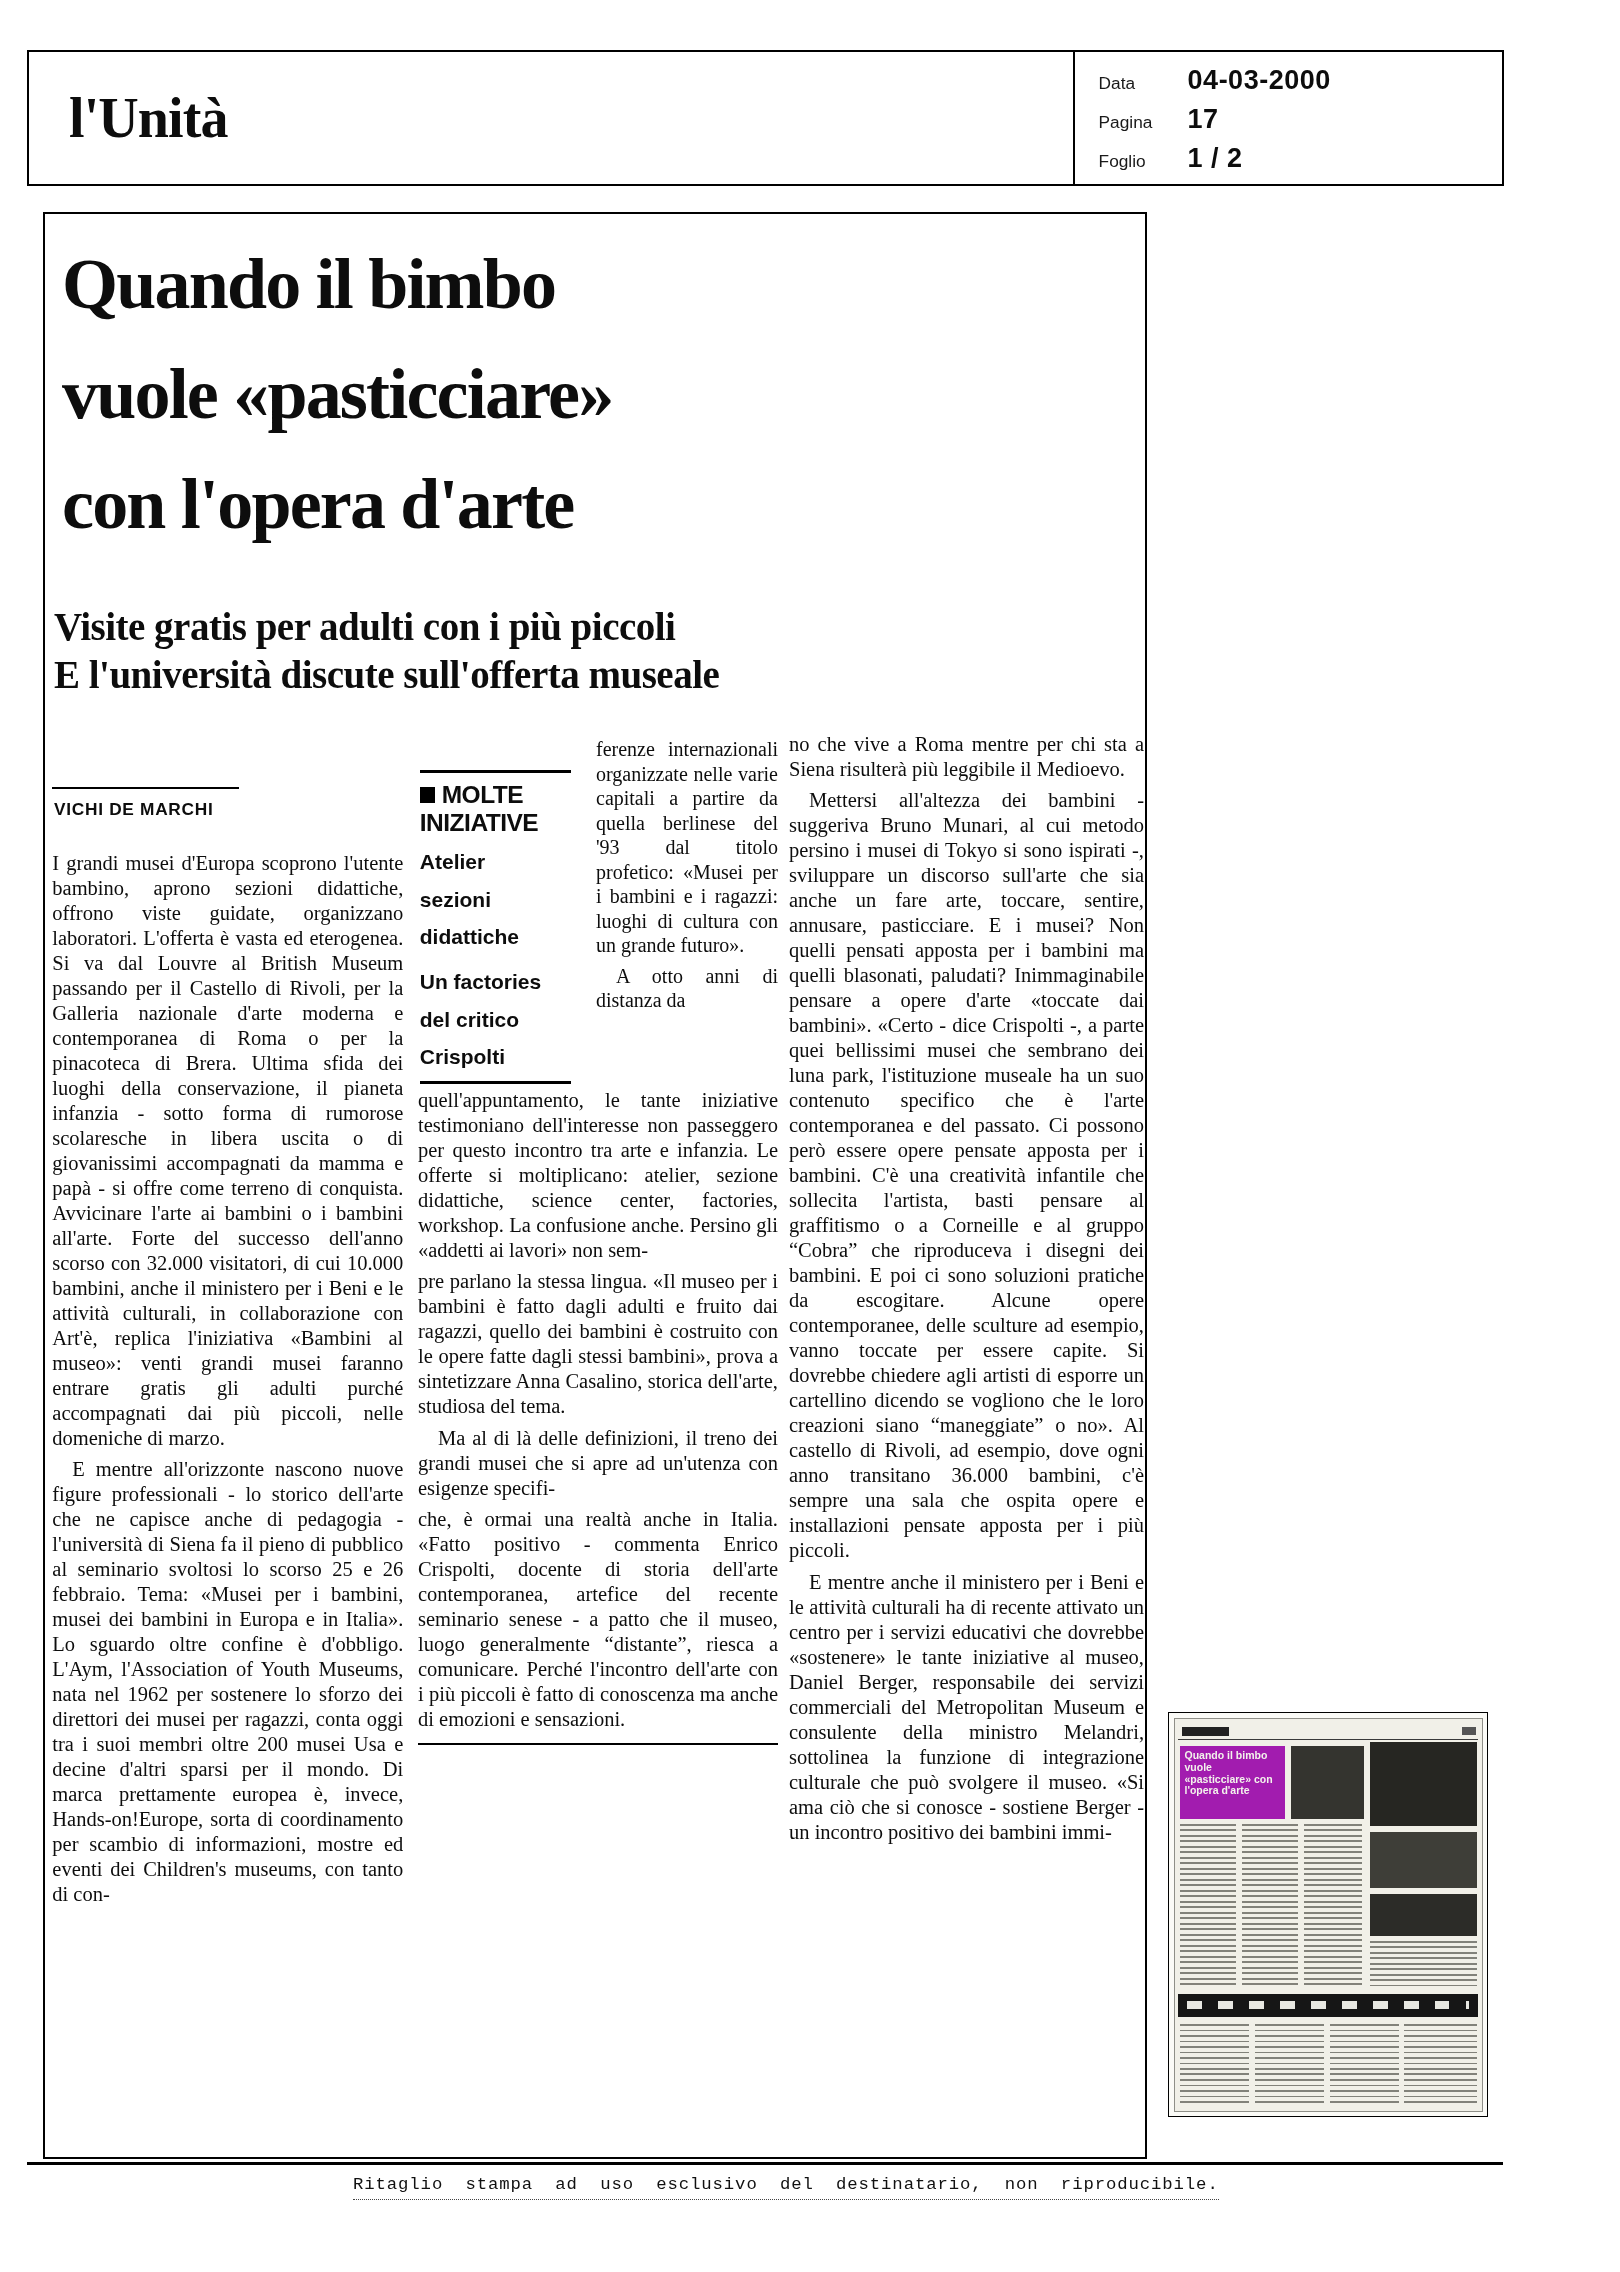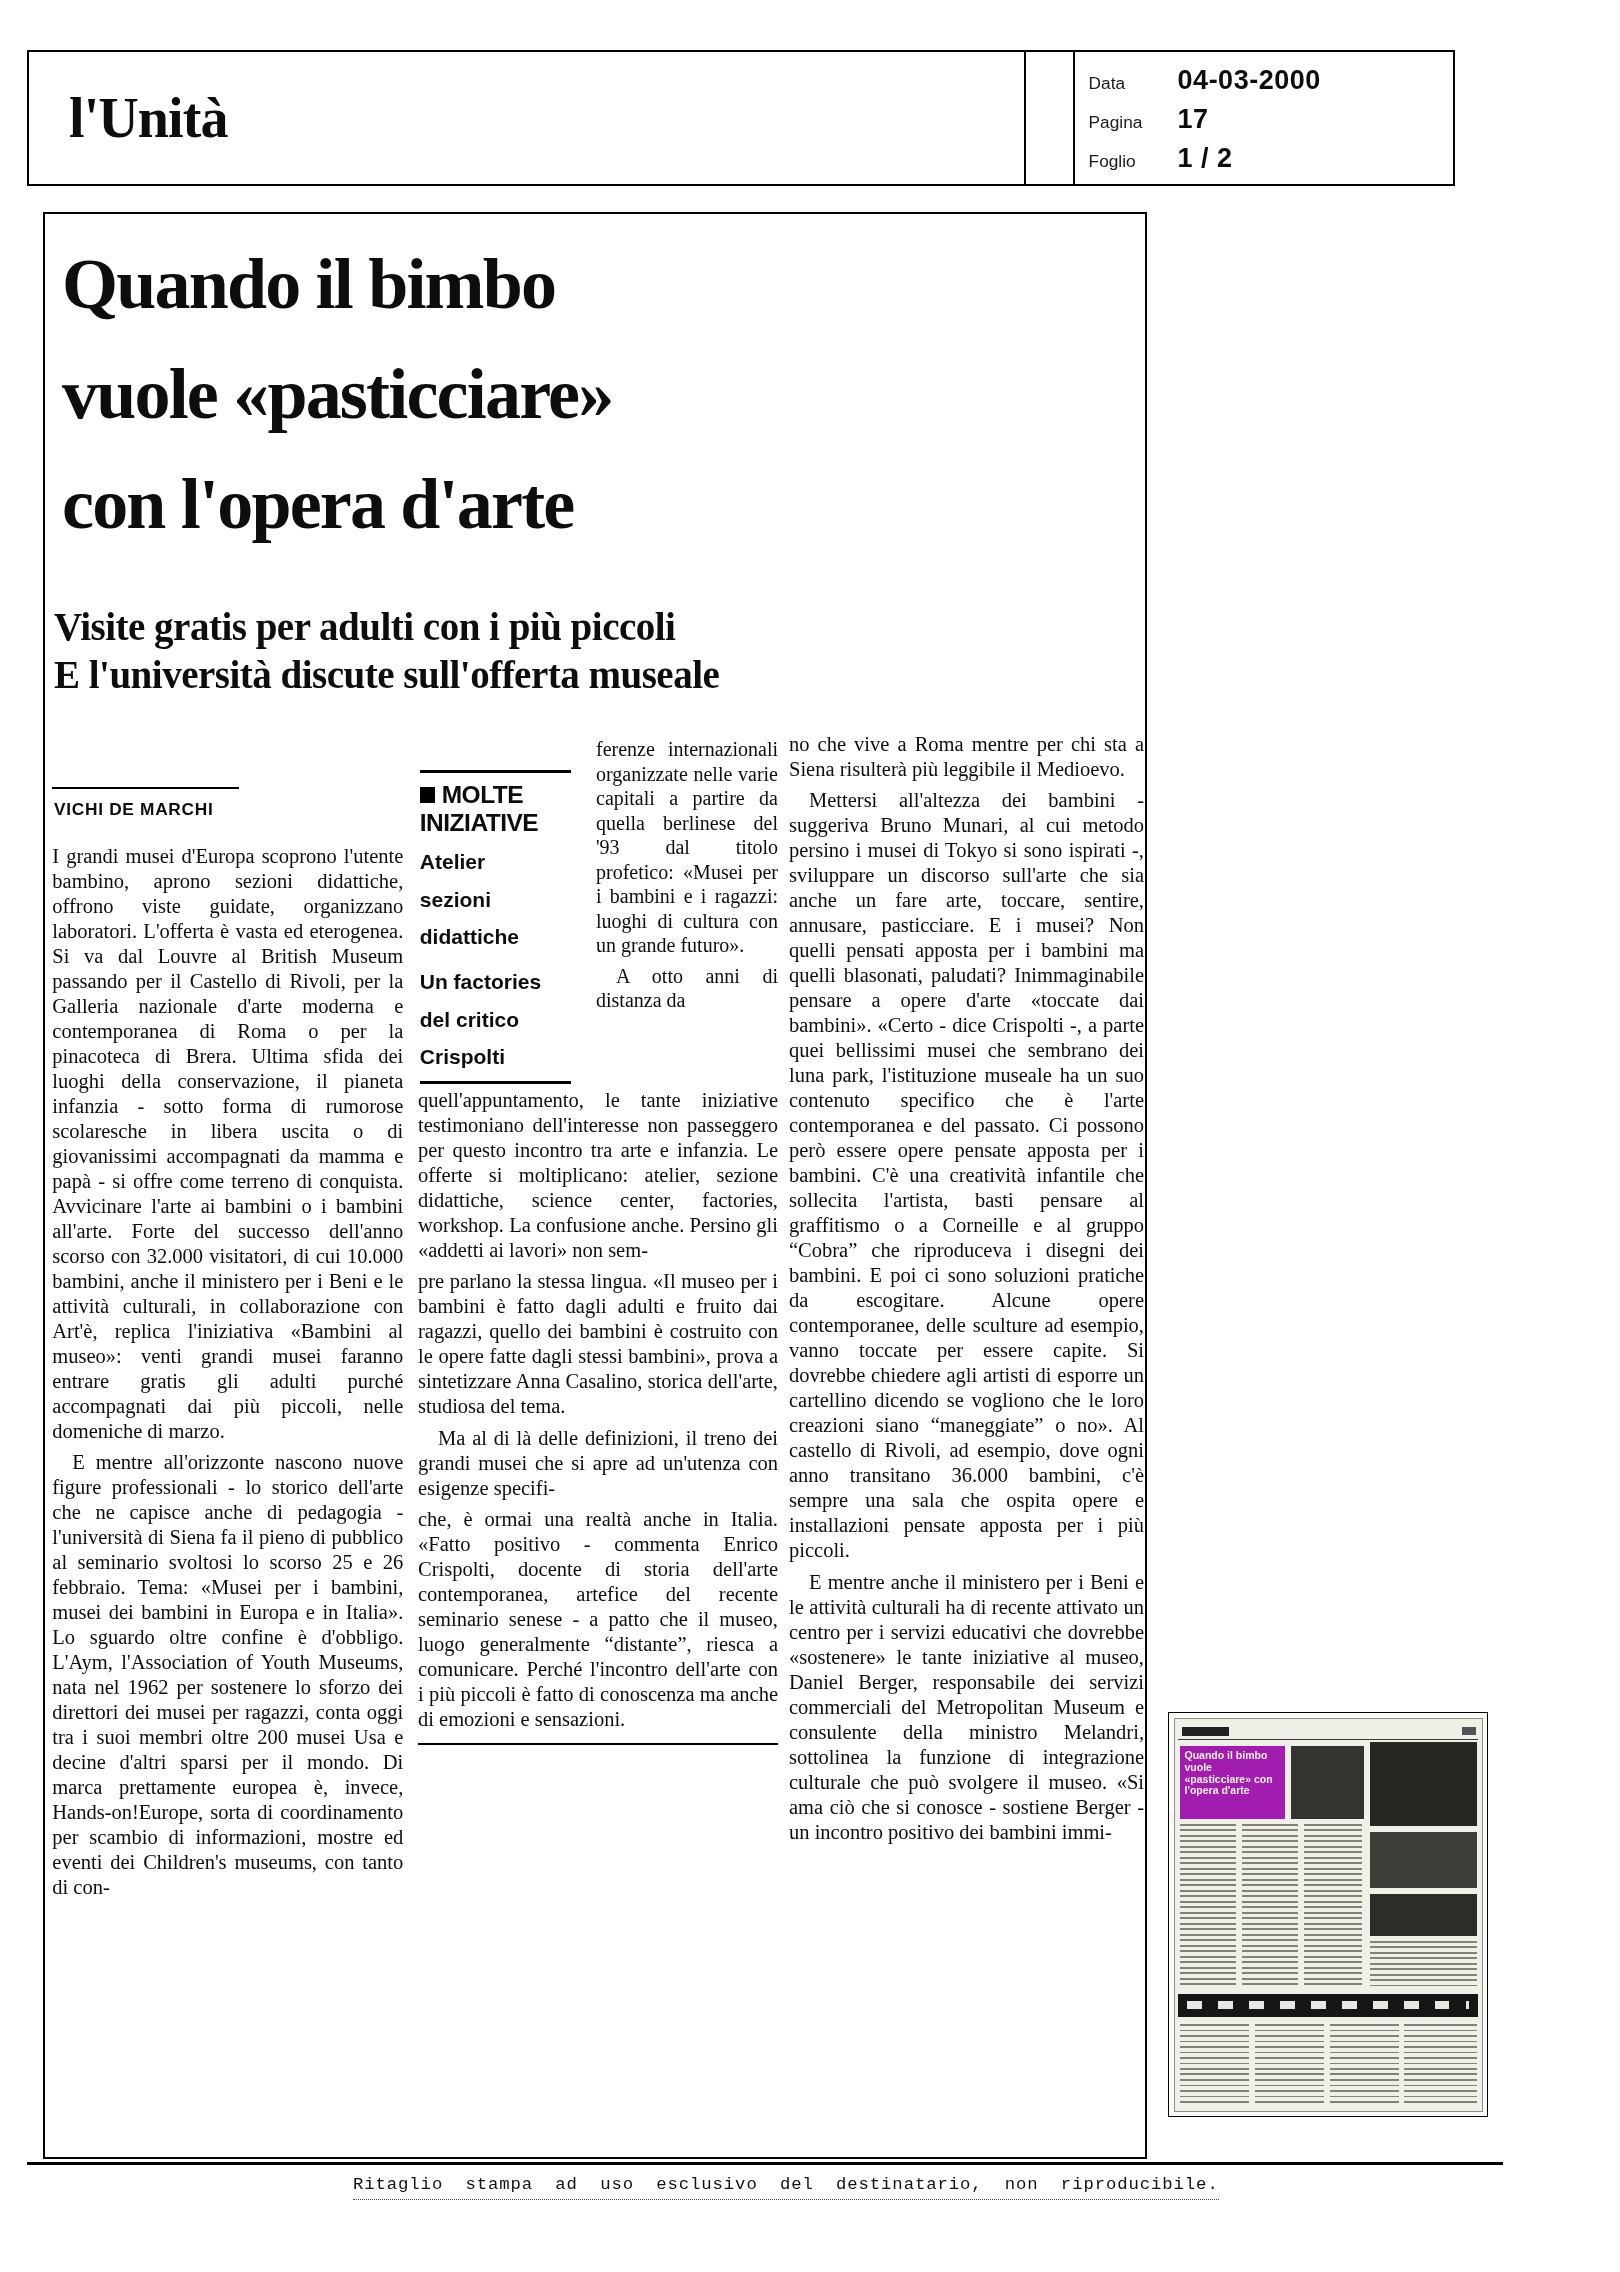--- a/index.html
+++ b/index.html
@@ -14,23 +14,22 @@
   
   .header-left {
     position:absolute; left:27px; top:50px; width:1048px; height:136px;
     border:2.7px solid #000; display:flex; align-items:center;
   }
   .logo {
     padding-left:40px; font-size:56px; font-weight:bold; letter-spacing:-0.9px;
     font-family:"Liberation Serif", serif;
   }
   .header-right {
-    position:absolute; left:1024px; top:50px; width:431px; height:136px;
+    position:absolute; left:1073px; top:50px; width:431px; height:136px;
     border:2.7px solid #000;
-    padding-left:39px;
   }
   .meta-rows { padding:12.7px 0 0 23.6px; display:flex; flex-direction:column; gap:8.2px;
     font-family:"Liberation Sans", sans-serif; }
   .meta-row { display:flex; align-items:baseline; }
   .meta-label { width:89px; font-size:17.3px; color:#1a1a1a; }
   .meta-value { font-size:27px; font-weight:bold; letter-spacing:0.5px; }
 
   
   .main-box {
     position:absolute; left:43px; top:212px; width:1104px; height:1947px;
@@ -45,21 +44,21 @@
 
   .bodycol { position:absolute; font-size:20.5px; line-height:25px; text-align:justify; }
   .bodycol p { margin:0; }
   p.indent { text-indent:20px; }
   p.chunk { margin-top:6.4px; }
 
   .col1 { left:7.3px; top:573px; width:351px; }
   .byline-rule { width:187px; height:1.8px; background:#000; }
   .byline { font-family:"Liberation Sans", sans-serif; font-weight:bold;
     font-size:17.3px; letter-spacing:0.7px; margin:8.2px 0 0 1.8px; }
-  .col1 .first-p { margin-top:22px; }
+  .col1 .first-p { margin-top:29px; }
 
   .col2 { left:373px; top:523px; width:360px; height:1423px; }
   .kicker { position:absolute; left:1.8px; top:33px; width:151px;
     font-family:"Liberation Sans", sans-serif; font-weight:bold; }
   .kicker-rule { height:2.7px; background:#000; }
   .kicker-rule.bottom { margin-top:12.7px; }
   .kicker-title { margin-top:8.2px; font-size:24.5px; line-height:28px;
     letter-spacing:-0.5px; display:flex; align-items:center; gap:6.4px; }
   .kicker-title2 { font-size:24.5px; line-height:28px; letter-spacing:-0.5px; }
   .sq { width:15.5px; height:15.5px; background:#000; display:inline-block; flex:none; }

